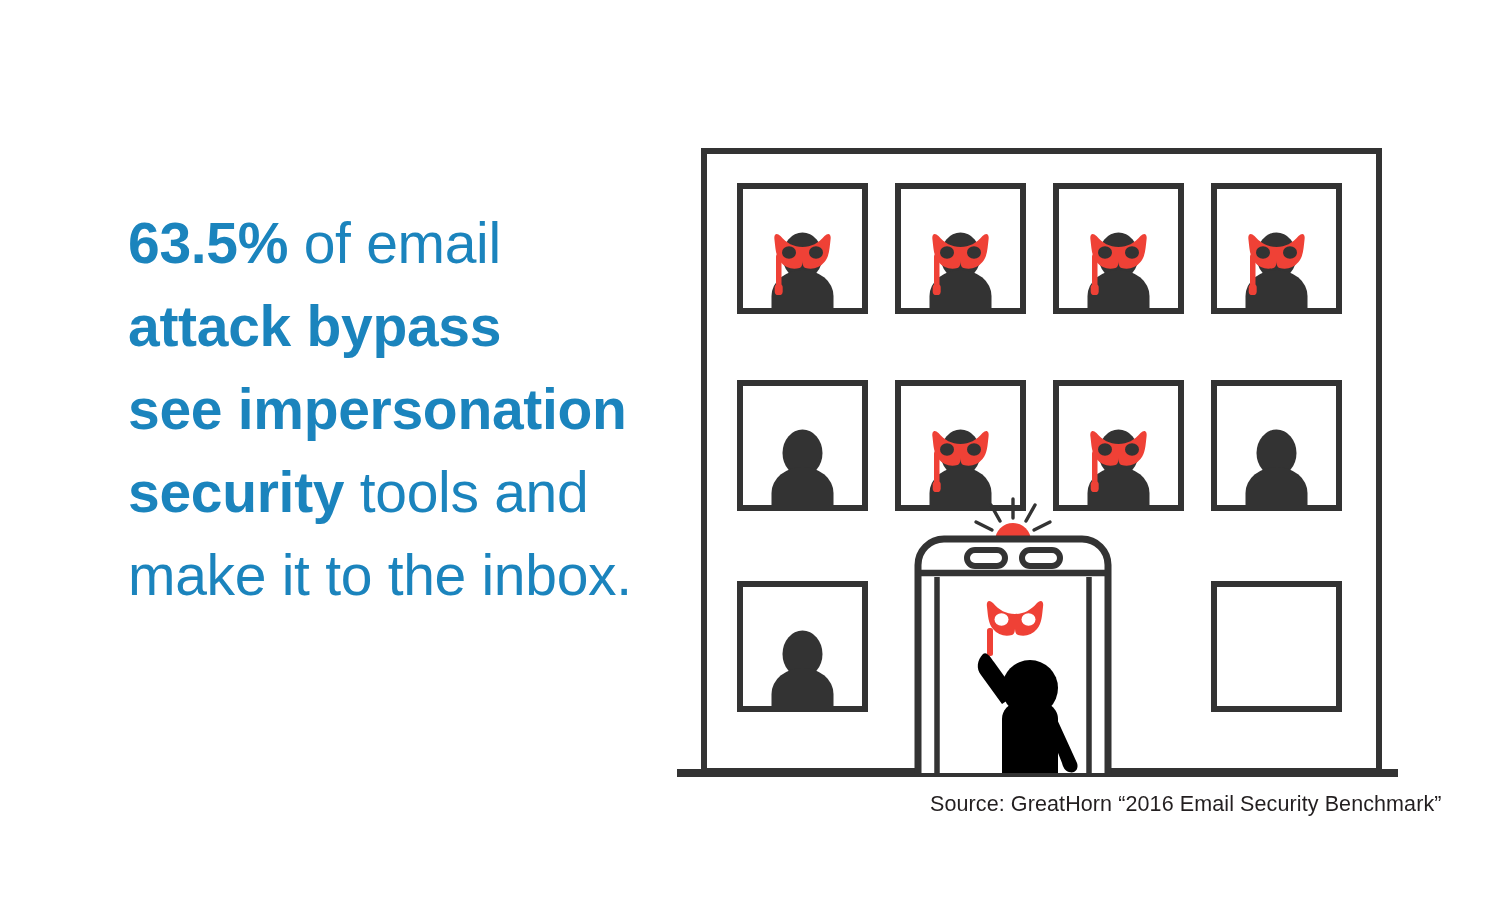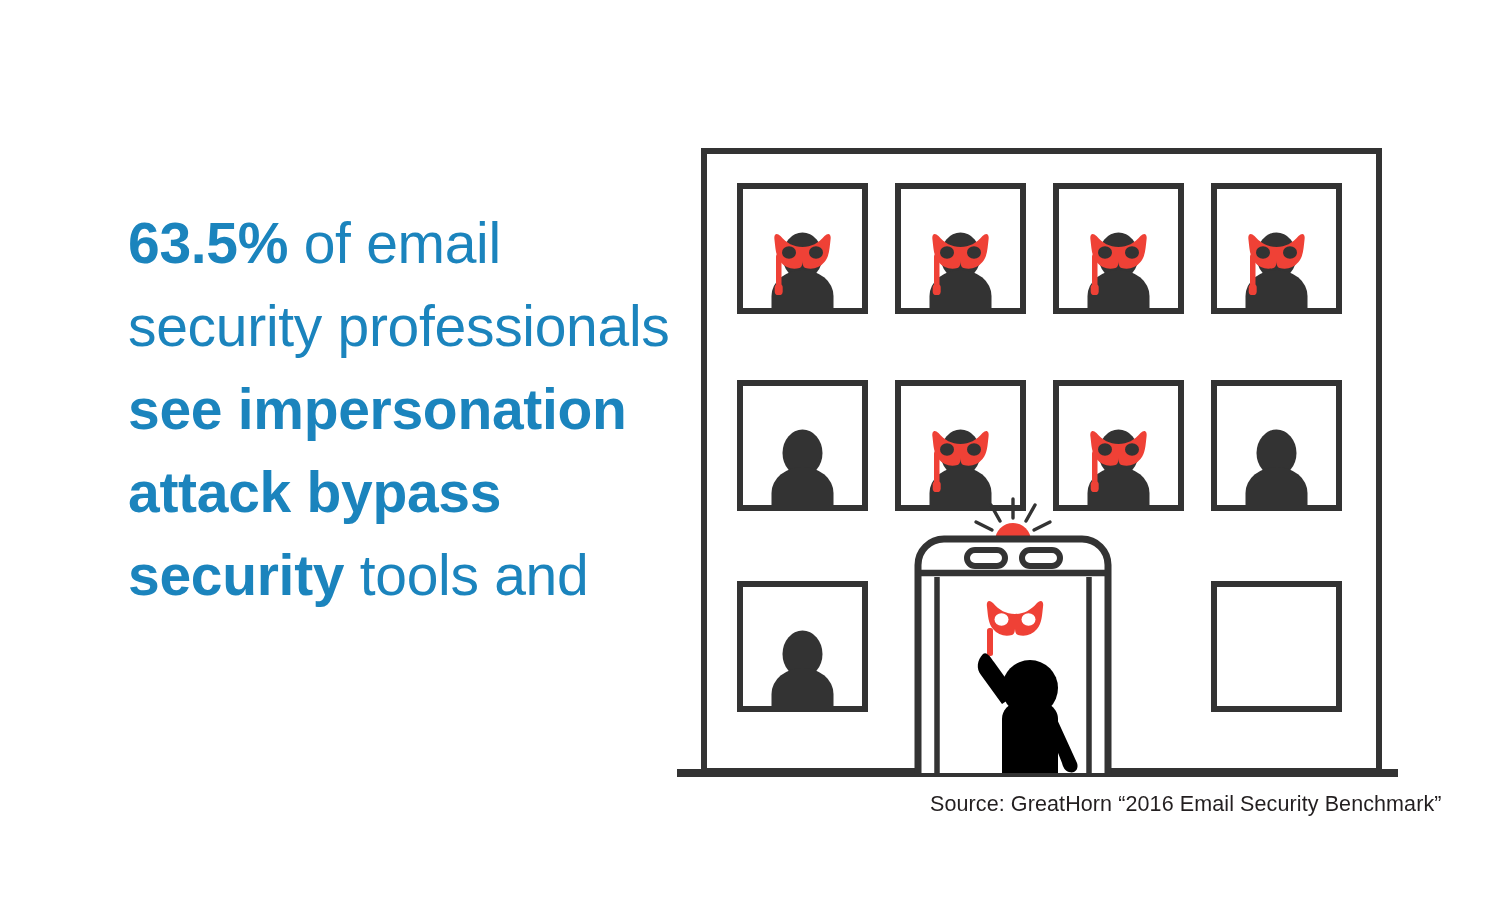--- a/index.html
+++ b/index.html
@@ -61,24 +61,24 @@
     overflow: visible;
   }
 </style>
 </head>
 <body>
 
 <div id="canvas">
 
   <div id="headline" style="color: rgb(27, 132, 189);">
       <span class="l"><span class="b">63.5%</span><span> of email</span></span>
-      <span class="l"><span>security professionals</span></span>
+      <span class="l"><span class="b">attack bypass</span></span>
       <span class="l"><span class="b">see impersonation</span></span>
-      <span class="l"><span class="b">attack bypass</span></span>
       <span class="l"><span class="b">security</span><span> tools and</span></span>
+      <span class="l"><span>make it to the inbox.</span></span>
     </div>
 
   <div id="illustration">
     <svg viewBox="0 0 730 650" xmlns="http://www.w3.org/2000/svg" aria-hidden="true">
       <defs>
 
         <g id="mask-window">
 
           <rect x="6.5" y="24" width="5.5" height="34" rx="2.2" fill="#ef4136"></rect>
           <rect x="5.2" y="54" width="8" height="11" rx="3.6" fill="#ef4136"></rect>

